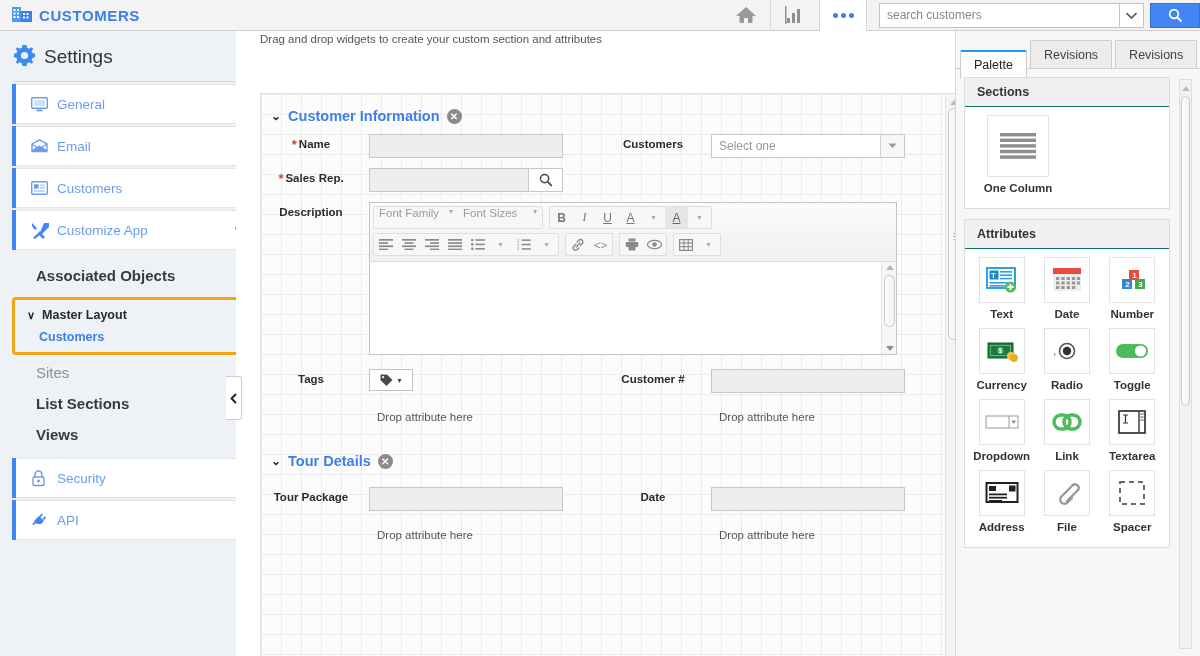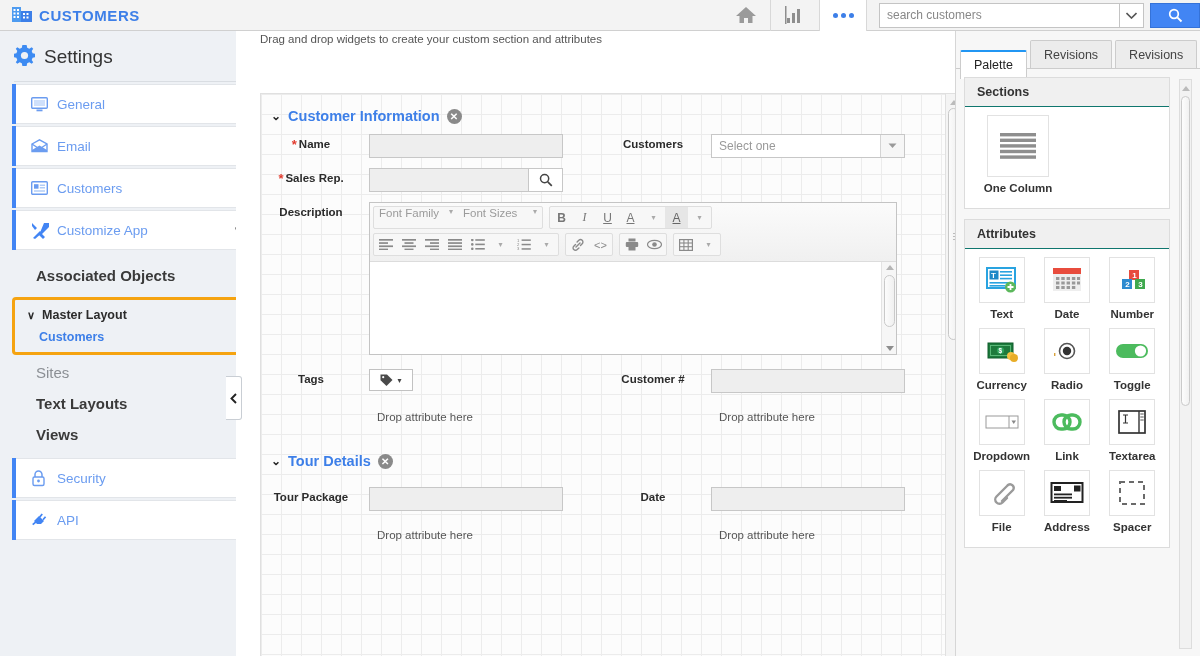--- a/index.html
+++ b/index.html
@@ -395,21 +395,21 @@
   <div class="highlight-box">
     <div class="hl-row">
       <span class="cv">∨</span>
       <span>Master Layout</span>
     </div>
     <div class="hl-child">Customers</div>
   </div>
 
   <div>
     <div class="sub-item gray">Sites</div>
-    <div class="sub-item">Text Layouts</div>
+    <div class="sub-item">List Sections</div>
     <div class="sub-item">Views</div>
   </div>
 
   <div class="nav-item" style="margin-top:8px">
     <span class="nav-icon">
       <svg width="15" height="17" viewBox="0 0 15 17">
         <path d="M4 7 L4 4.5 A3.5 3.5 0 0 1 11 4.5 L11 7" stroke="#6b9cf0" stroke-width="1.5" fill="none"></path>
         <rect x="2" y="7" width="11" height="8.5" rx="1.5" stroke="#6b9cf0" stroke-width="1.4" fill="none"></rect>
         <circle cx="7.5" cy="11" r="1.4" fill="#6b9cf0"></circle>
       </svg>
@@ -856,46 +856,46 @@
                   <line x1="23.3" y1="8" x2="26.7" y2="8"></line>
                   <line x1="23.3" y1="11" x2="26.7" y2="11"></line>
                 </g>
             </svg>
           </div>
           <div class="cap">Textarea</div>
         </div>
 
         <div class="tile">
           <div class="box">
-            <svg width="28" height="28" viewBox="0 0 28 28">
-              <path d="M20 6 L8.5 17.5 a4.2 4.2 0 0 0 6 6 L19 19" stroke="#9a9a9a" stroke-width="2.4" fill="none" stroke-linecap="round"></path>
-              <path d="M20 6 a3.6 3.6 0 0 1 5 5 L14 22" stroke="#9a9a9a" stroke-width="2.4" fill="none" stroke-linecap="round"></path>
-            </svg>
-          </div>
-          <div class="cap">File</div>
-        </div>
-
-        <div class="tile">
-          <div class="box">
             <svg width="34" height="24" viewBox="0 0 34 24">
               <rect x="1.5" y="2" width="31" height="19" stroke="#222" stroke-width="2" fill="#fff"></rect>
               <rect x="24" y="4.5" width="6.5" height="6" fill="#222"></rect>
               <rect x="4" y="5" width="7" height="5" fill="#222"></rect>
               <g fill="#222">
                   <rect x="4" y="12.5" width="18" height="1.8"></rect>
                   <rect x="4" y="15.8" width="18" height="1.8"></rect>
                   <rect x="4" y="19" width="13" height="1.3"></rect>
                 </g>
             </svg>
           </div>
           <div class="cap">Address</div>
         </div>
 
         <div class="tile">
           <div class="box">
+            <svg width="28" height="28" viewBox="0 0 28 28">
+              <path d="M20 6 L8.5 17.5 a4.2 4.2 0 0 0 6 6 L19 19" stroke="#9a9a9a" stroke-width="2.4" fill="none" stroke-linecap="round"></path>
+              <path d="M20 6 a3.6 3.6 0 0 1 5 5 L14 22" stroke="#9a9a9a" stroke-width="2.4" fill="none" stroke-linecap="round"></path>
+            </svg>
+          </div>
+          <div class="cap">File</div>
+        </div>
+
+        <div class="tile">
+          <div class="box">
             <svg width="28" height="26" viewBox="0 0 28 26">
               <rect x="2" y="2" width="24" height="22" stroke="#6a6a6a" stroke-width="2" fill="none" stroke-dasharray="5,4"></rect>
             </svg>
           </div>
           <div class="cap">Spacer</div>
         </div>
 
       </div>
     </div>
   </div>

